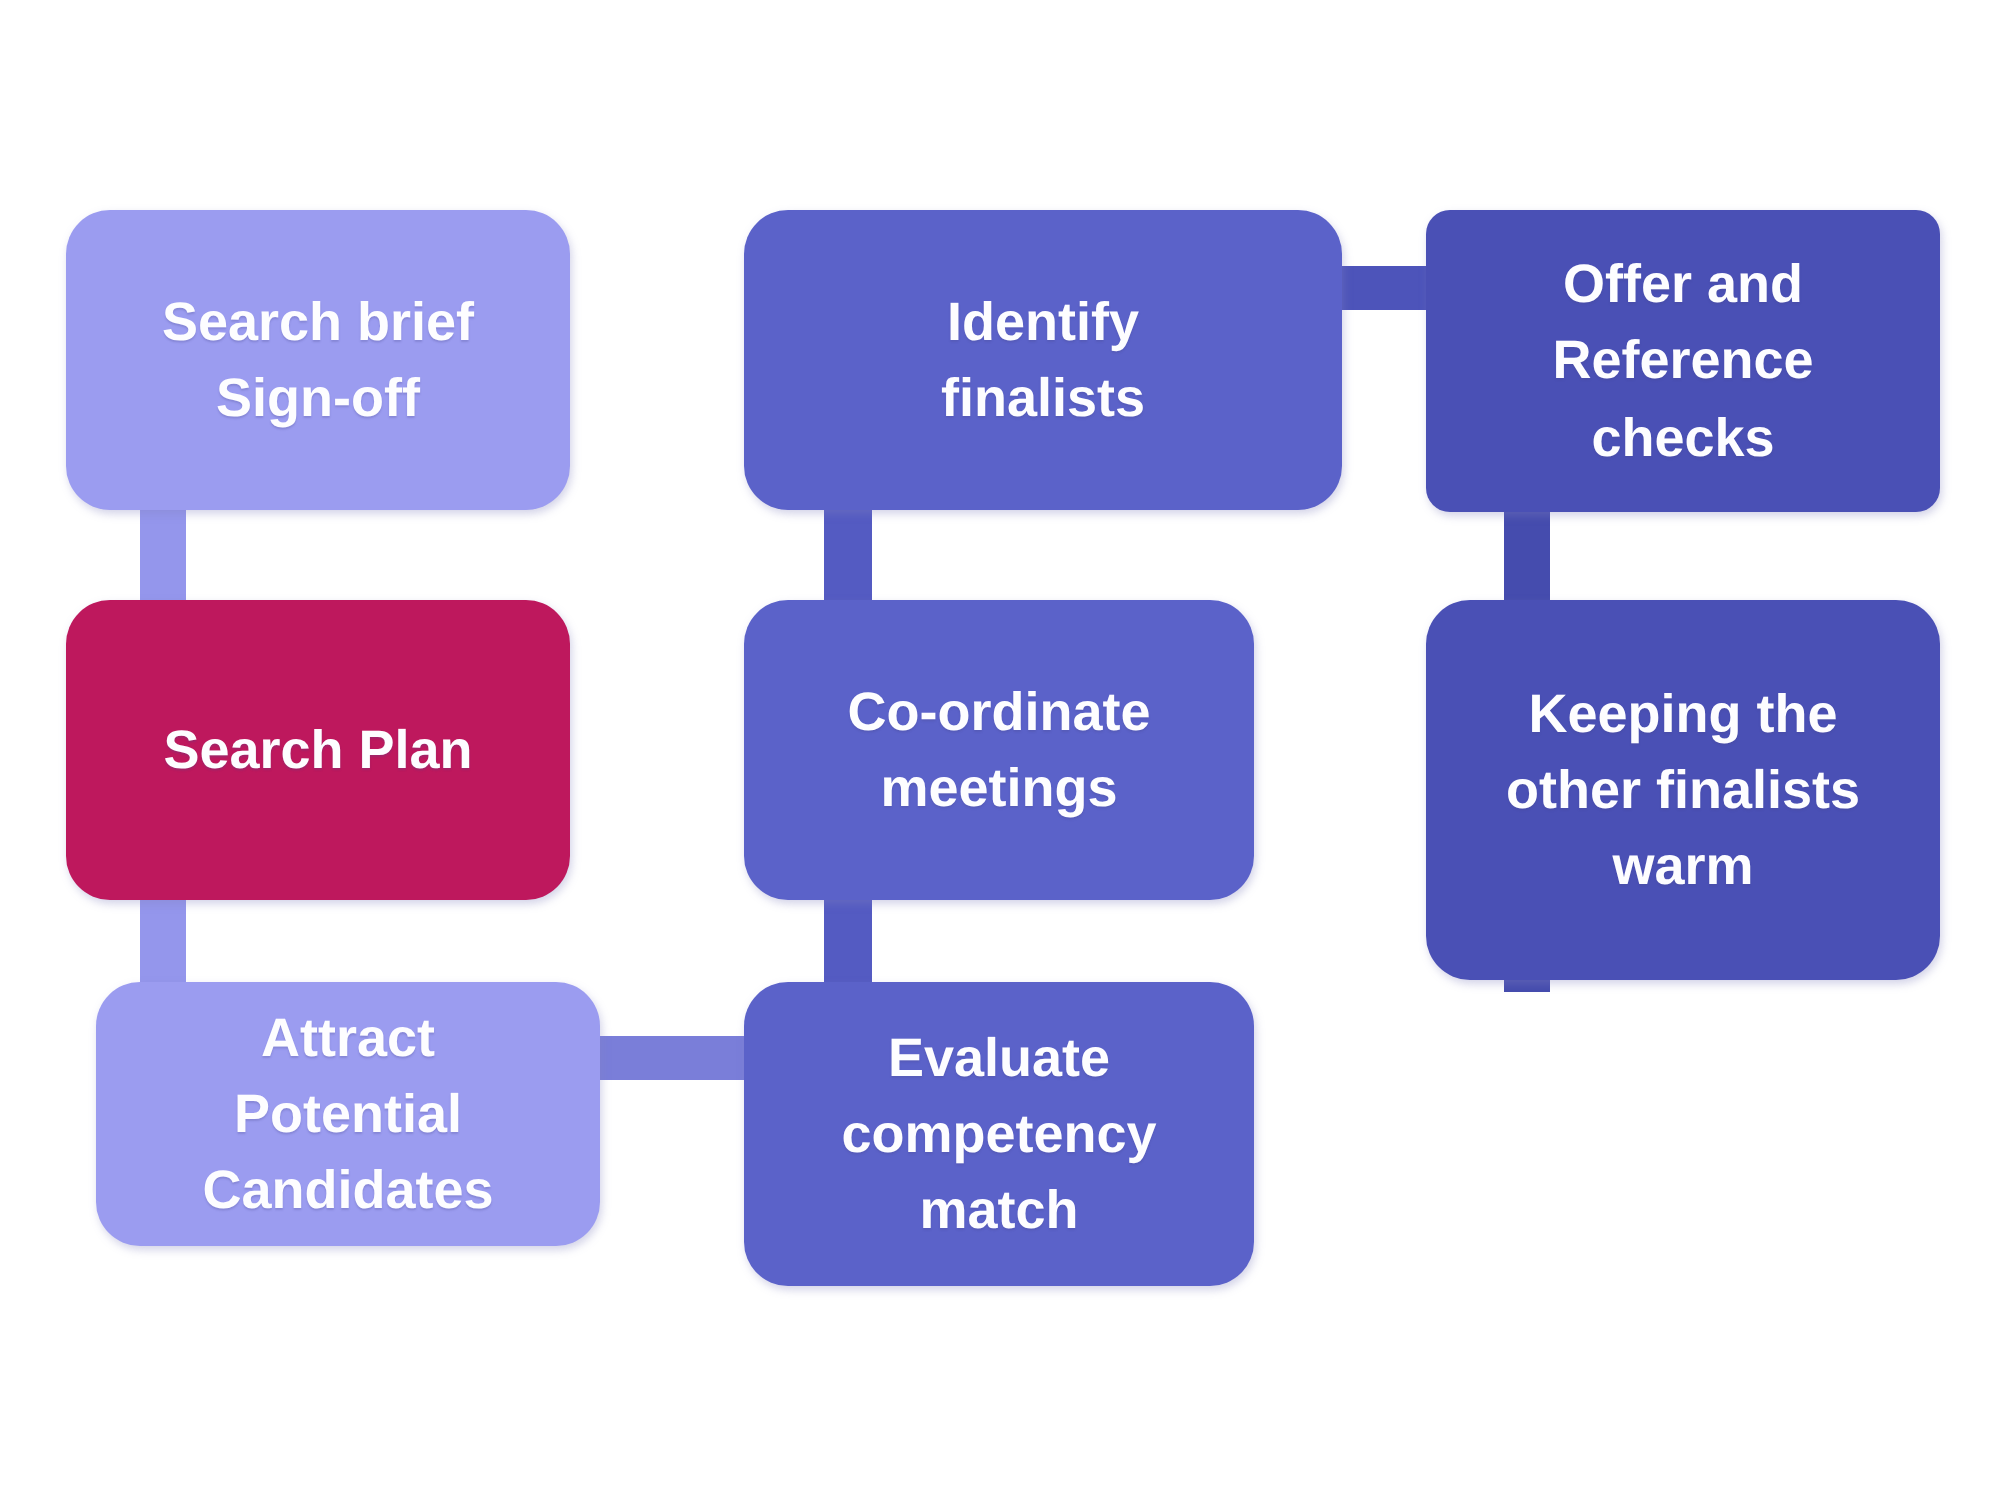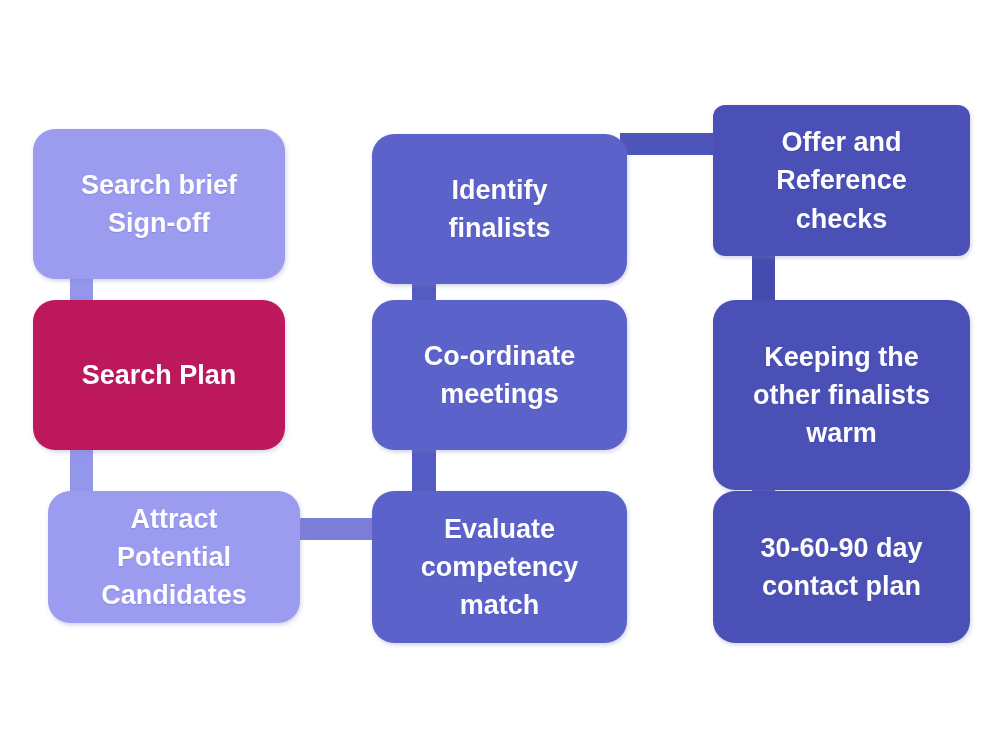--- a/index.html
+++ b/index.html
@@ -35,21 +35,21 @@
     text-shadow: 0 1px 1px rgba(70,70,140,0.25);
   }
   .connector {
     position: absolute;
     z-index: 1;
   }
   
   .b1 { left: 33px;  top: 105px; width: 252px; height: 150px; }
   .b2 { left: 33px;  top: 300px; width: 252px; height: 150px; }
   .b3 { left: 48px;  top: 491px; width: 252px; height: 132px; }
-  .b4 { left: 372px; top: 105px; width: 255px; height: 150px; margin-top: 29px; }
+  .b4 { left: 372px; top: 105px; width: 299px; height: 150px; }
   .b5 { left: 372px; top: 300px; width: 255px; height: 150px; align-items: center; }
   .b6 { left: 372px; top: 491px; width: 255px; height: 152px; }
   .b7 { left: 713px; top: 105px; width: 257px; height: 151px; }
   .b8 { left: 713px; top: 300px; width: 257px; height: 190px; }
   .b9 { left: 713px; top: 491px; width: 257px; height: 152px; }
   
   .v1 { left: 70px;  top: 250px; width: 23px; height: 55px; }
   .v2 { left: 70px;  top: 445px; width: 23px; height: 51px; }
   .v3 { left: 412px; top: 250px; width: 24px; height: 55px; }
   .v4 { left: 412px; top: 445px; width: 24px; height: 51px; }
@@ -68,21 +68,21 @@
 
   <div class="connector v3" style="background-color: rgb(84, 91, 194);"></div>
   <div class="connector v4" style="background-color: rgb(84, 91, 194);"></div>
 
   <div class="connector v5" style="background-color: rgb(69, 76, 174);"></div>
   <div class="connector v6" style="background-color: rgb(69, 76, 174);"></div>
 
   <div class="connector h1" style="background-color: rgb(77, 84, 186);"></div>
   <div class="connector h2" style="background-color: rgb(122, 126, 217);"></div>
 
-  <div class="flow-box b1" style="background-color: rgb(155, 156, 240); margin-top: 24px;">
+  <div class="flow-box b1" style="background-color: rgb(155, 156, 240);">
     <span class="label">Search brief
 Sign-off</span>
   </div>
   <div class="flow-box b2" style="background-color: #be185d;">
     <span class="label">Search Plan</span>
   </div>
   <div class="flow-box b3" style="background-color: rgb(155, 156, 240);">
     <span class="label">Attract
 Potential
 Candidates</span>
@@ -105,18 +105,14 @@
   <div class="flow-box b7" style="background-color: rgb(74, 80, 181); border-radius: 12px;">
     <span class="label">Offer and
 Reference
 checks</span>
   </div>
   <div class="flow-box b8" style="background-color: rgb(74, 80, 181);">
     <span class="label">Keeping the
 other finalists
 warm</span>
   </div>
-  <div class="flow-box b9" style="background-color: rgb(74, 80, 181);">
-    <span class="label">30-60-90 day
-contact plan</span>
-  </div>
 
 </div>
 
 </body></html>

